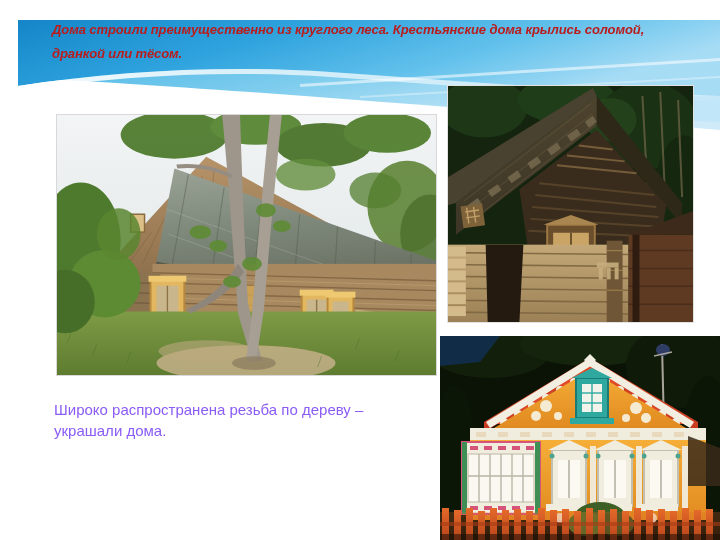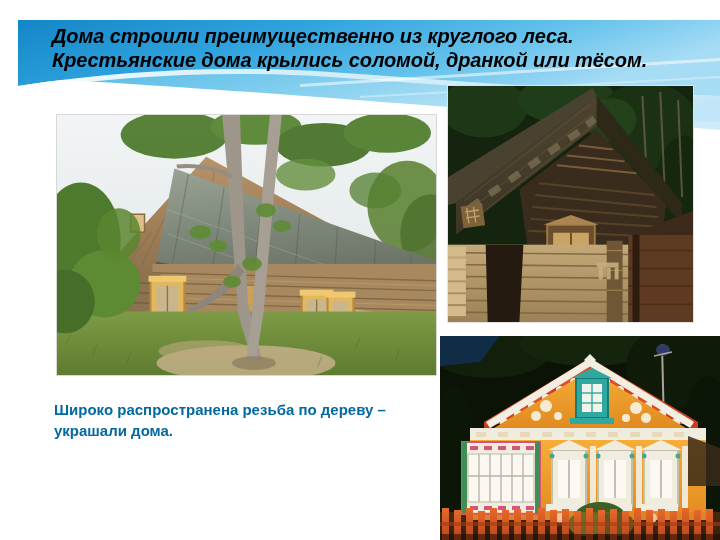--- a/index.html
+++ b/index.html
@@ -27,41 +27,41 @@
     left: 0; top: 0;
     width: 720px; height: 135px;
     pointer-events: none;
   }
   .banner-wrap svg { display: block; }
 
   
   .title {
     position: absolute;
     left: 52px;
-    top: 24px;
+    top: 18px;
     width: 640px;
-    font-size: 20px;
+    font-size: 13px;
     line-height: 24px;
     font-weight: bold;
     font-style: italic;
     letter-spacing: -0.1px;
-    color: #000000;
+    color: #b91c1c;
     white-space: pre-line;
   }
 
   
   .caption {
     position: absolute;
     left: 54px;
     top: 399px;
     width: 360px;
     font-size: 15px;
     line-height: 21px;
-    font-weight: bold;
-    color: #0369a1;
+    font-weight: normal;
+    color: #8b5cf6;
     white-space: pre-line;
   }
 
   
   .photo {
     position: absolute;
     overflow: hidden;
     background: #6d7f55;
   }
   .photo svg { display: block; width: 100%; height: 100%; }

